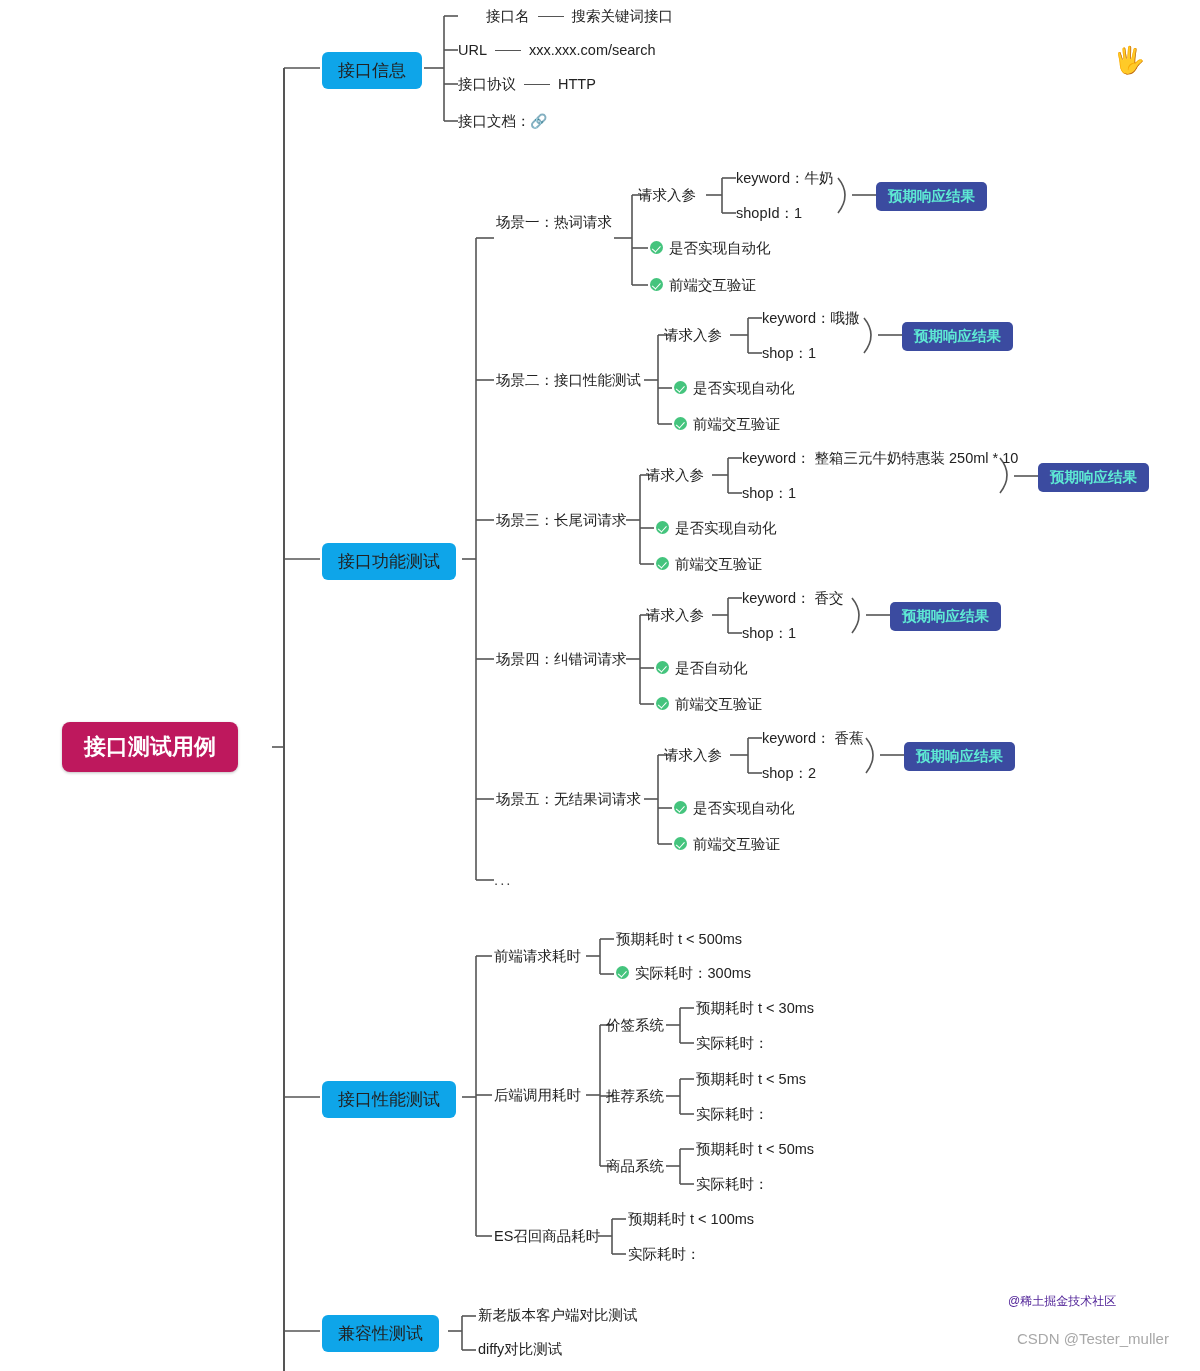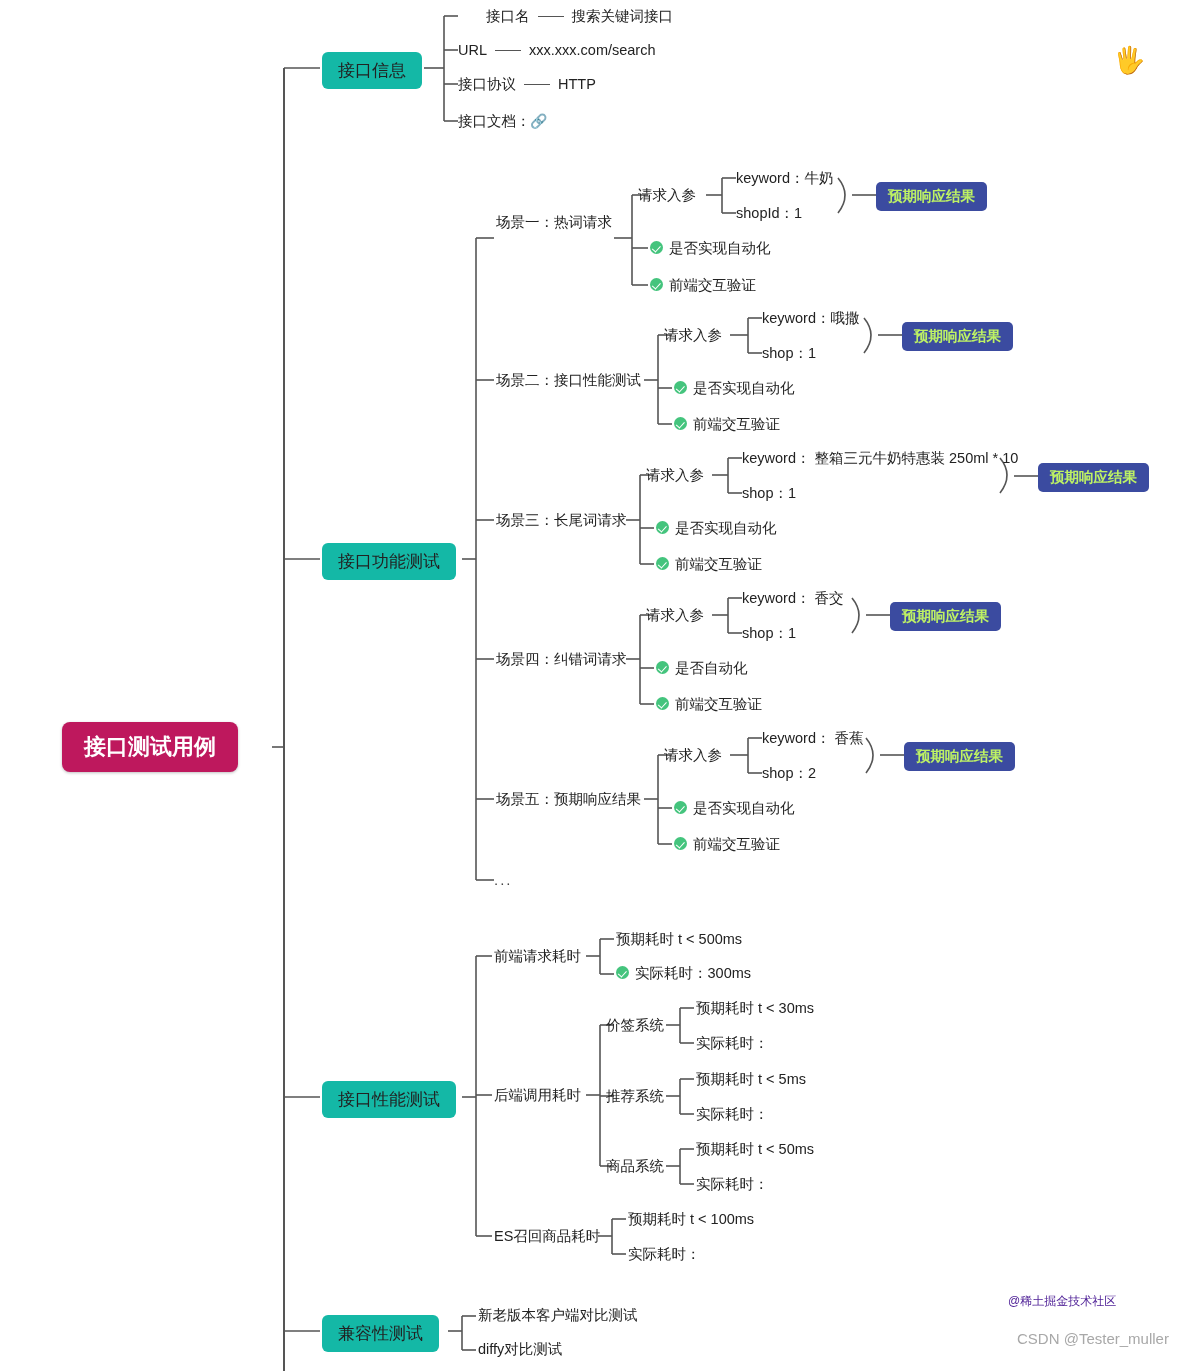--- a/index.html
+++ b/index.html
@@ -1,23 +1,23 @@
 <!DOCTYPE html>
 <html><head>
 <meta charset="utf-8">
 <style>
   html,body{margin:0;padding:0;background:#ffffff;}
   body{width:1200px;height:1371px;position:relative;font-family:"Liberation Sans","DejaVu Sans",sans-serif;color:#222;overflow:hidden;}
   #canvas{position:absolute;inset:0;}
   svg.links{position:absolute;left:0;top:0;width:1200px;height:1371px;pointer-events:none;}
   .node{position:absolute;white-space:nowrap;line-height:1;}
   .root{background:#be185d;color:#fff;font-size:22px;font-weight:bold;padding:14px 22px;border-radius:8px;box-shadow:0 1px 3px rgba(0,0,0,.25);}
-  .branch{background:#14b8a6;color:#222;font-size:17px;padding:10px 16px;border-radius:6px;}
+  .branch{background:#0ea5e9;color:#222;font-size:17px;padding:10px 16px;border-radius:6px;}
   .leaf{font-size:14.5px;color:#222;}
-  .blue{background:#3b4ba0;color:#bef264;font-size:14.5px;font-weight:bold;padding:7px 12px;border-radius:5px;}
+  .blue{background:#3b4ba0;color:#5eead4;font-size:14.5px;font-weight:bold;padding:7px 12px;border-radius:5px;}
   .check{display:inline-block;width:13px;height:13px;border-radius:50%;background:#44c47d;position:relative;margin-right:6px;vertical-align:-1px;}
   .check:after{content:"";position:absolute;left:3.5px;top:3px;width:4px;height:6.5px;border:solid #fff;border-width:0 1.6px 1.6px 0;transform:rotate(42deg);}
   .linkicon{display:inline-block;color:#2b7fd4;font-size:14px;}
   .cursor{position:absolute;font-size:26px;color:#333;}
   .wm1{position:absolute;color:#4c1d95;font-size:12px;}
   .wm2{position:absolute;color:#a8a8a8;font-size:15px;}
   .dash{display:inline-block;width:26px;border-top:1.4px solid #555;vertical-align:4px;margin:0 8px;}
   .ellip{font-size:15px;color:#444;letter-spacing:2px;}
 </style>
 </head>
@@ -196,21 +196,21 @@
   <div class="node leaf" style="left:656px;top:557px;"><span class="check"></span><span>前端交互验证</span></div>
 
   <div class="node leaf" style="left:496px;top:652px;">场景四：纠错词请求</div>
   <div class="node leaf" style="left:646px;top:608px;">请求入参</div>
   <div class="node leaf" style="left:742px;top:591px;">keyword： 香交</div>
   <div class="node leaf" style="left:742px;top:626px;">shop：1</div>
   <div class="node blue" style="left:890px;top:602px;">预期响应结果</div>
   <div class="node leaf" style="left:656px;top:661px;"><span class="check"></span><span>是否自动化</span></div>
   <div class="node leaf" style="left:656px;top:697px;"><span class="check"></span><span>前端交互验证</span></div>
 
-  <div class="node leaf" style="left:496px;top:792px;">场景五：预期响应结果</div>
+  <div class="node leaf" style="left:496px;top:792px;">场景五：无结果词请求</div>
   <div class="node leaf" style="left:664px;top:748px;">请求入参</div>
   <div class="node leaf" style="left:762px;top:731px;">keyword： 香蕉</div>
   <div class="node leaf" style="left:762px;top:766px;">shop：2</div>
   <div class="node blue" style="left:904px;top:742px;">预期响应结果</div>
   <div class="node leaf" style="left:674px;top:801px;"><span class="check"></span><span>是否实现自动化</span></div>
   <div class="node leaf" style="left:674px;top:837px;"><span class="check"></span><span>前端交互验证</span></div>
 
   <div class="node ellip" style="left:494px;top:872px;">...</div>
 
   <div class="node branch" style="left:322px;top:1081px;">接口性能测试</div>

